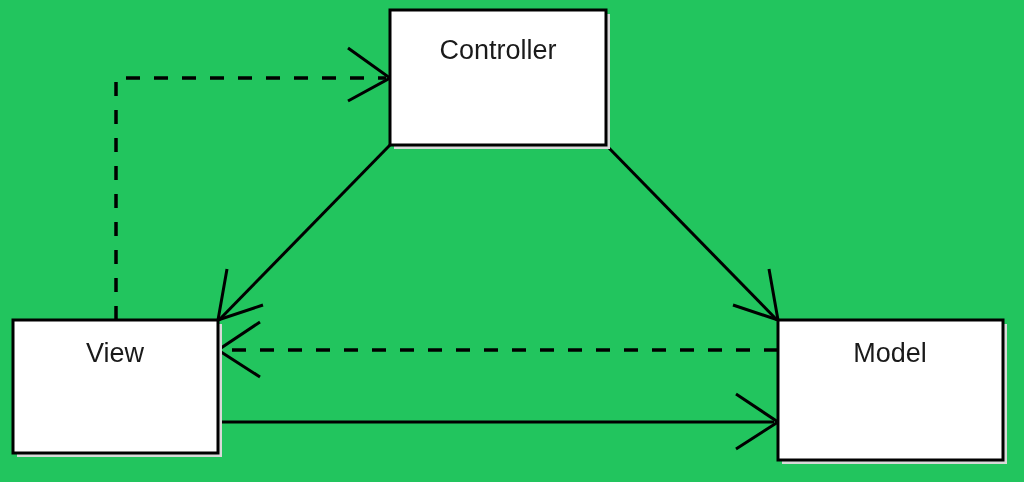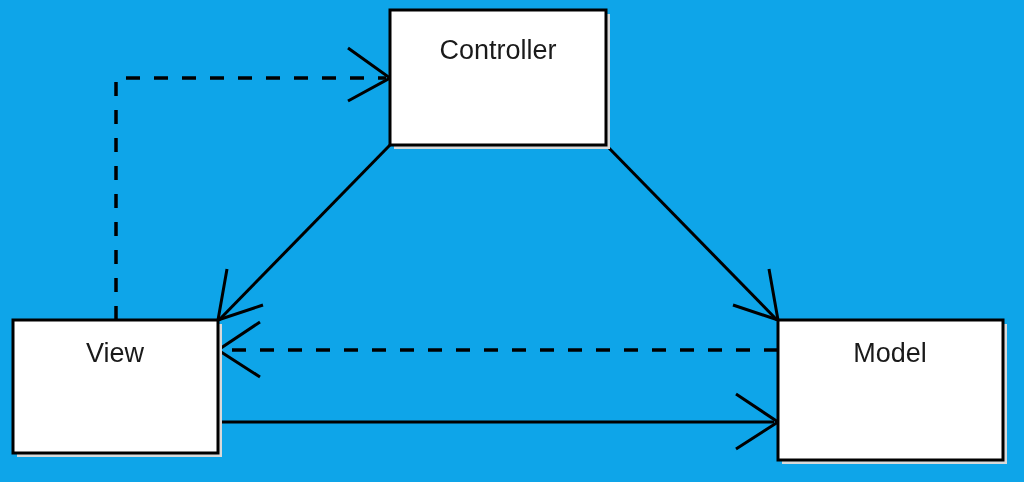--- a/index.html
+++ b/index.html
@@ -10,21 +10,21 @@
   body {
     width: 1024px;
     height: 482px;
     font-family: "Liberation Sans", sans-serif;
     overflow: hidden;
   }
   #diagram-root {
     position: relative;
     width: 1024px;
     height: 482px;
-    background: #0ea5e9;
+    background: #22c55e;
   }
   #diagram-svg {
     position: absolute;
     top: 0;
     left: 0;
     width: 1024px;
     height: 482px;
     display: block;
   }
   .node-label {

